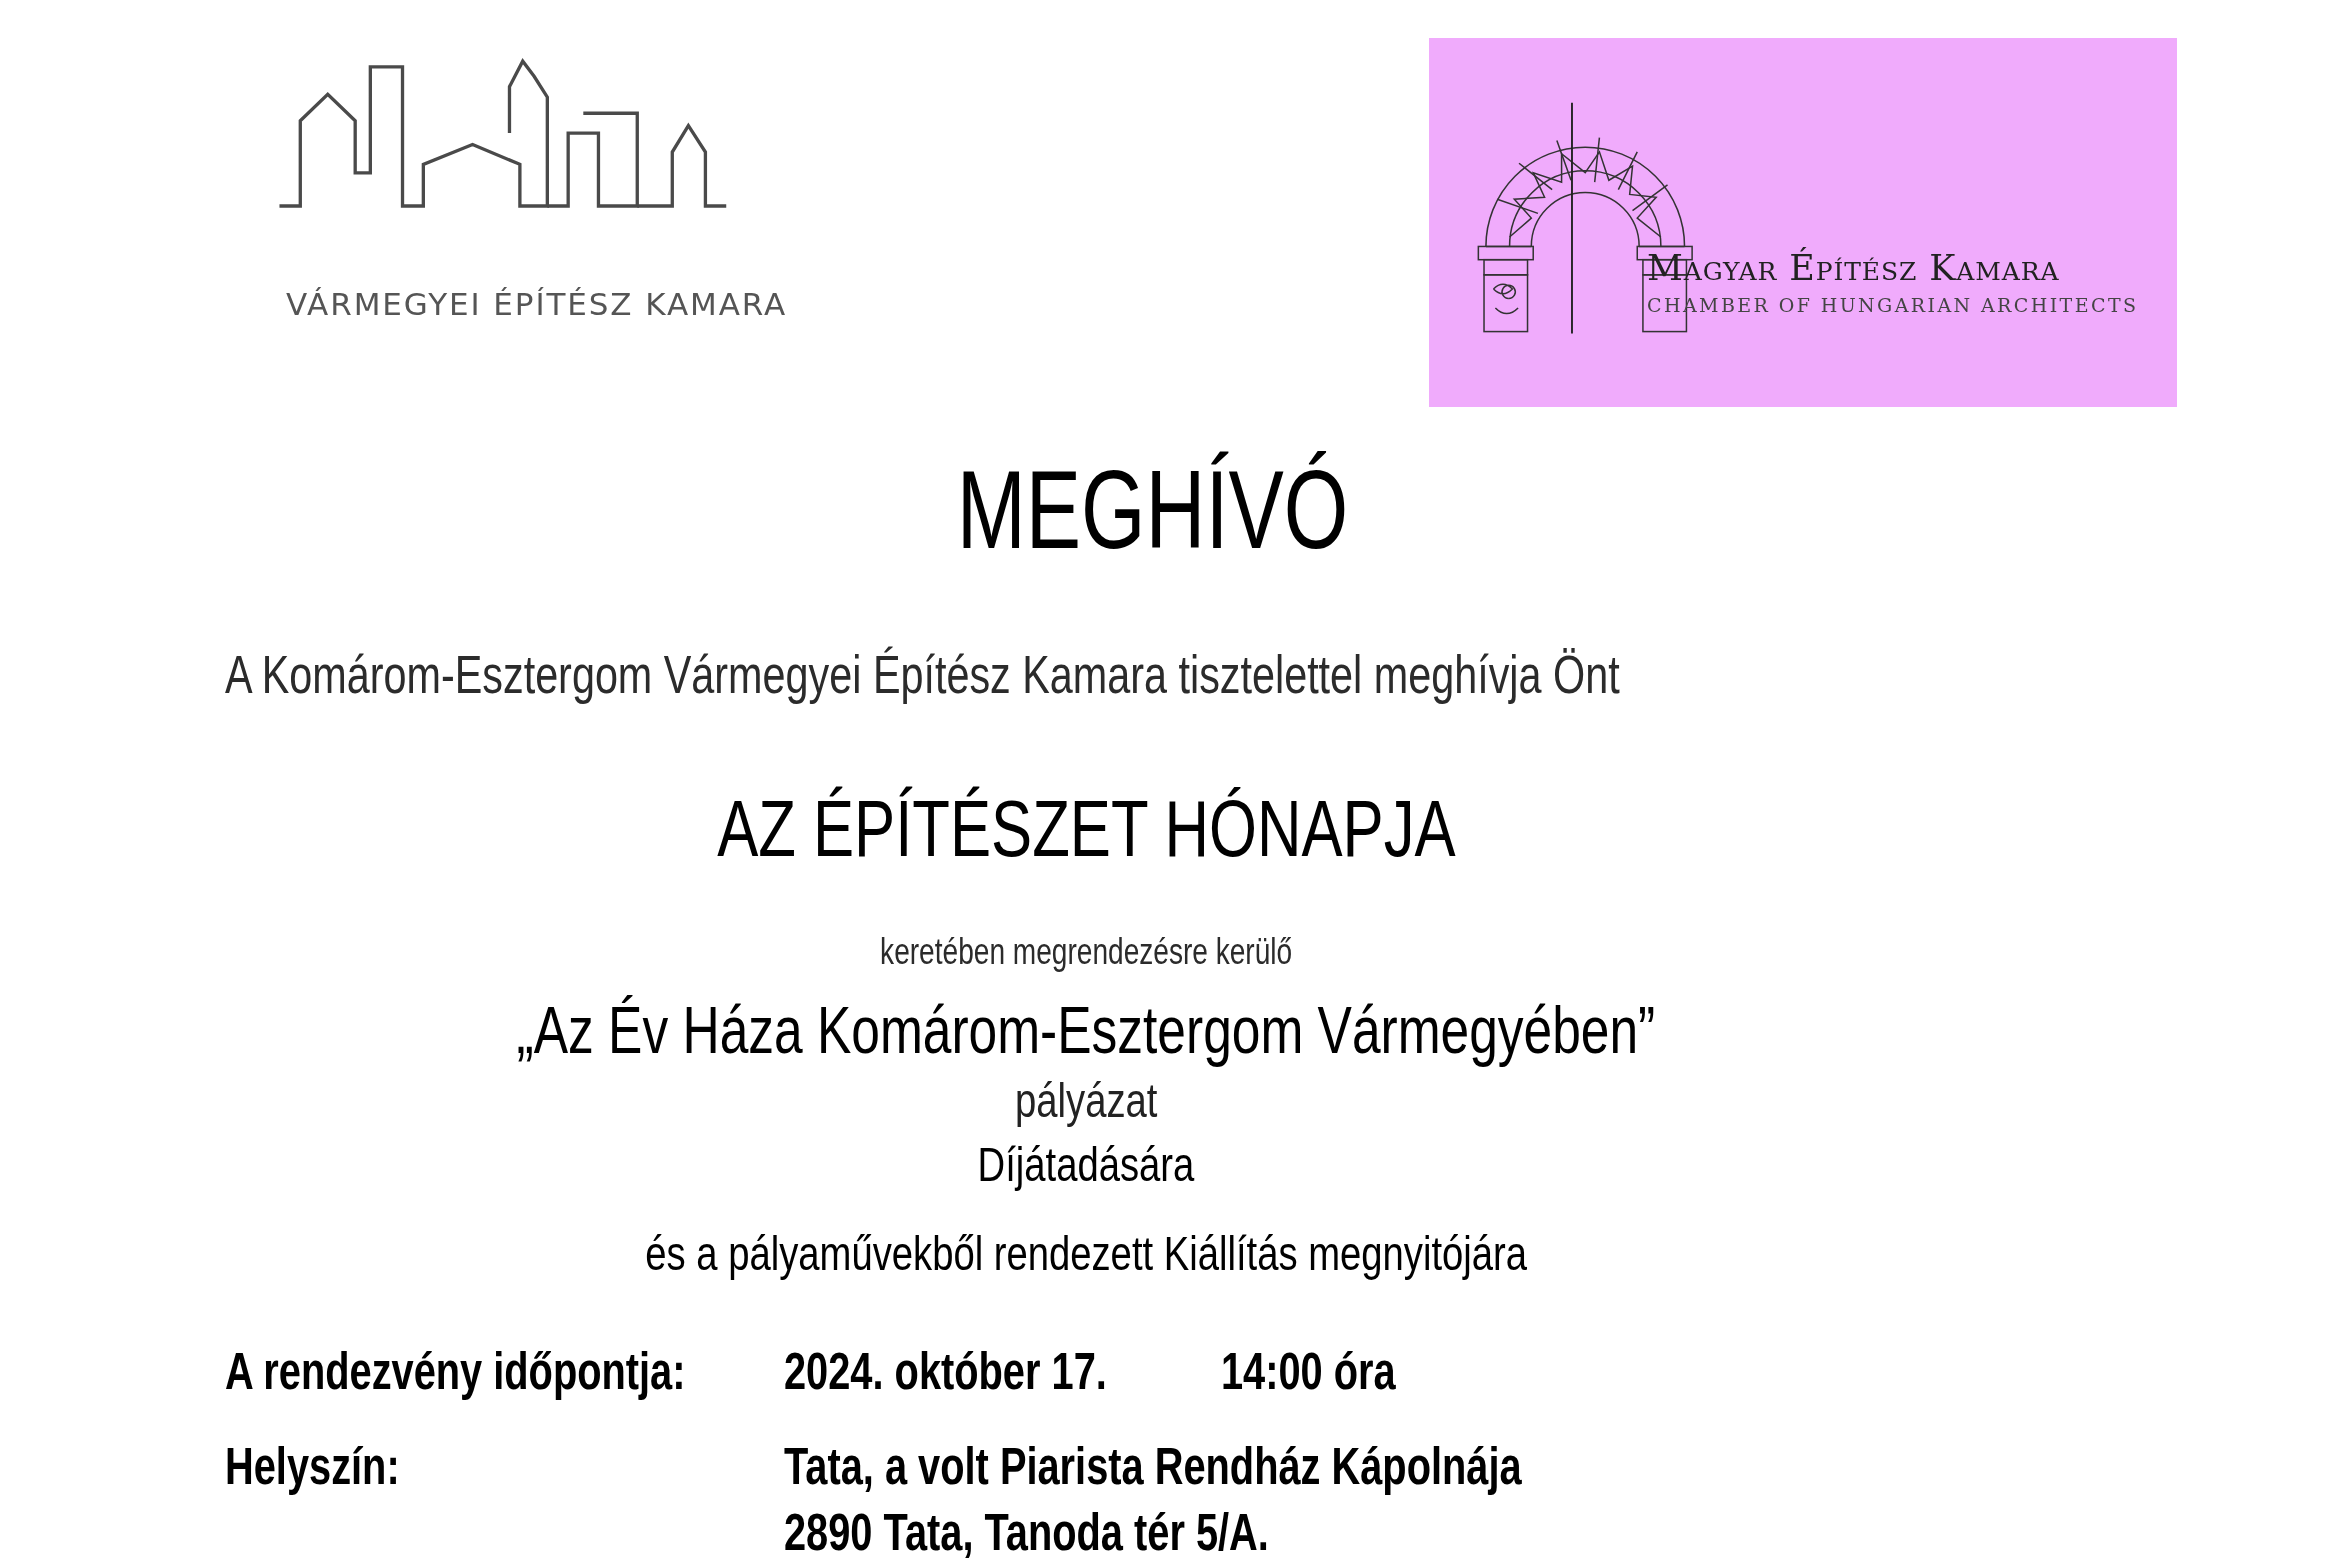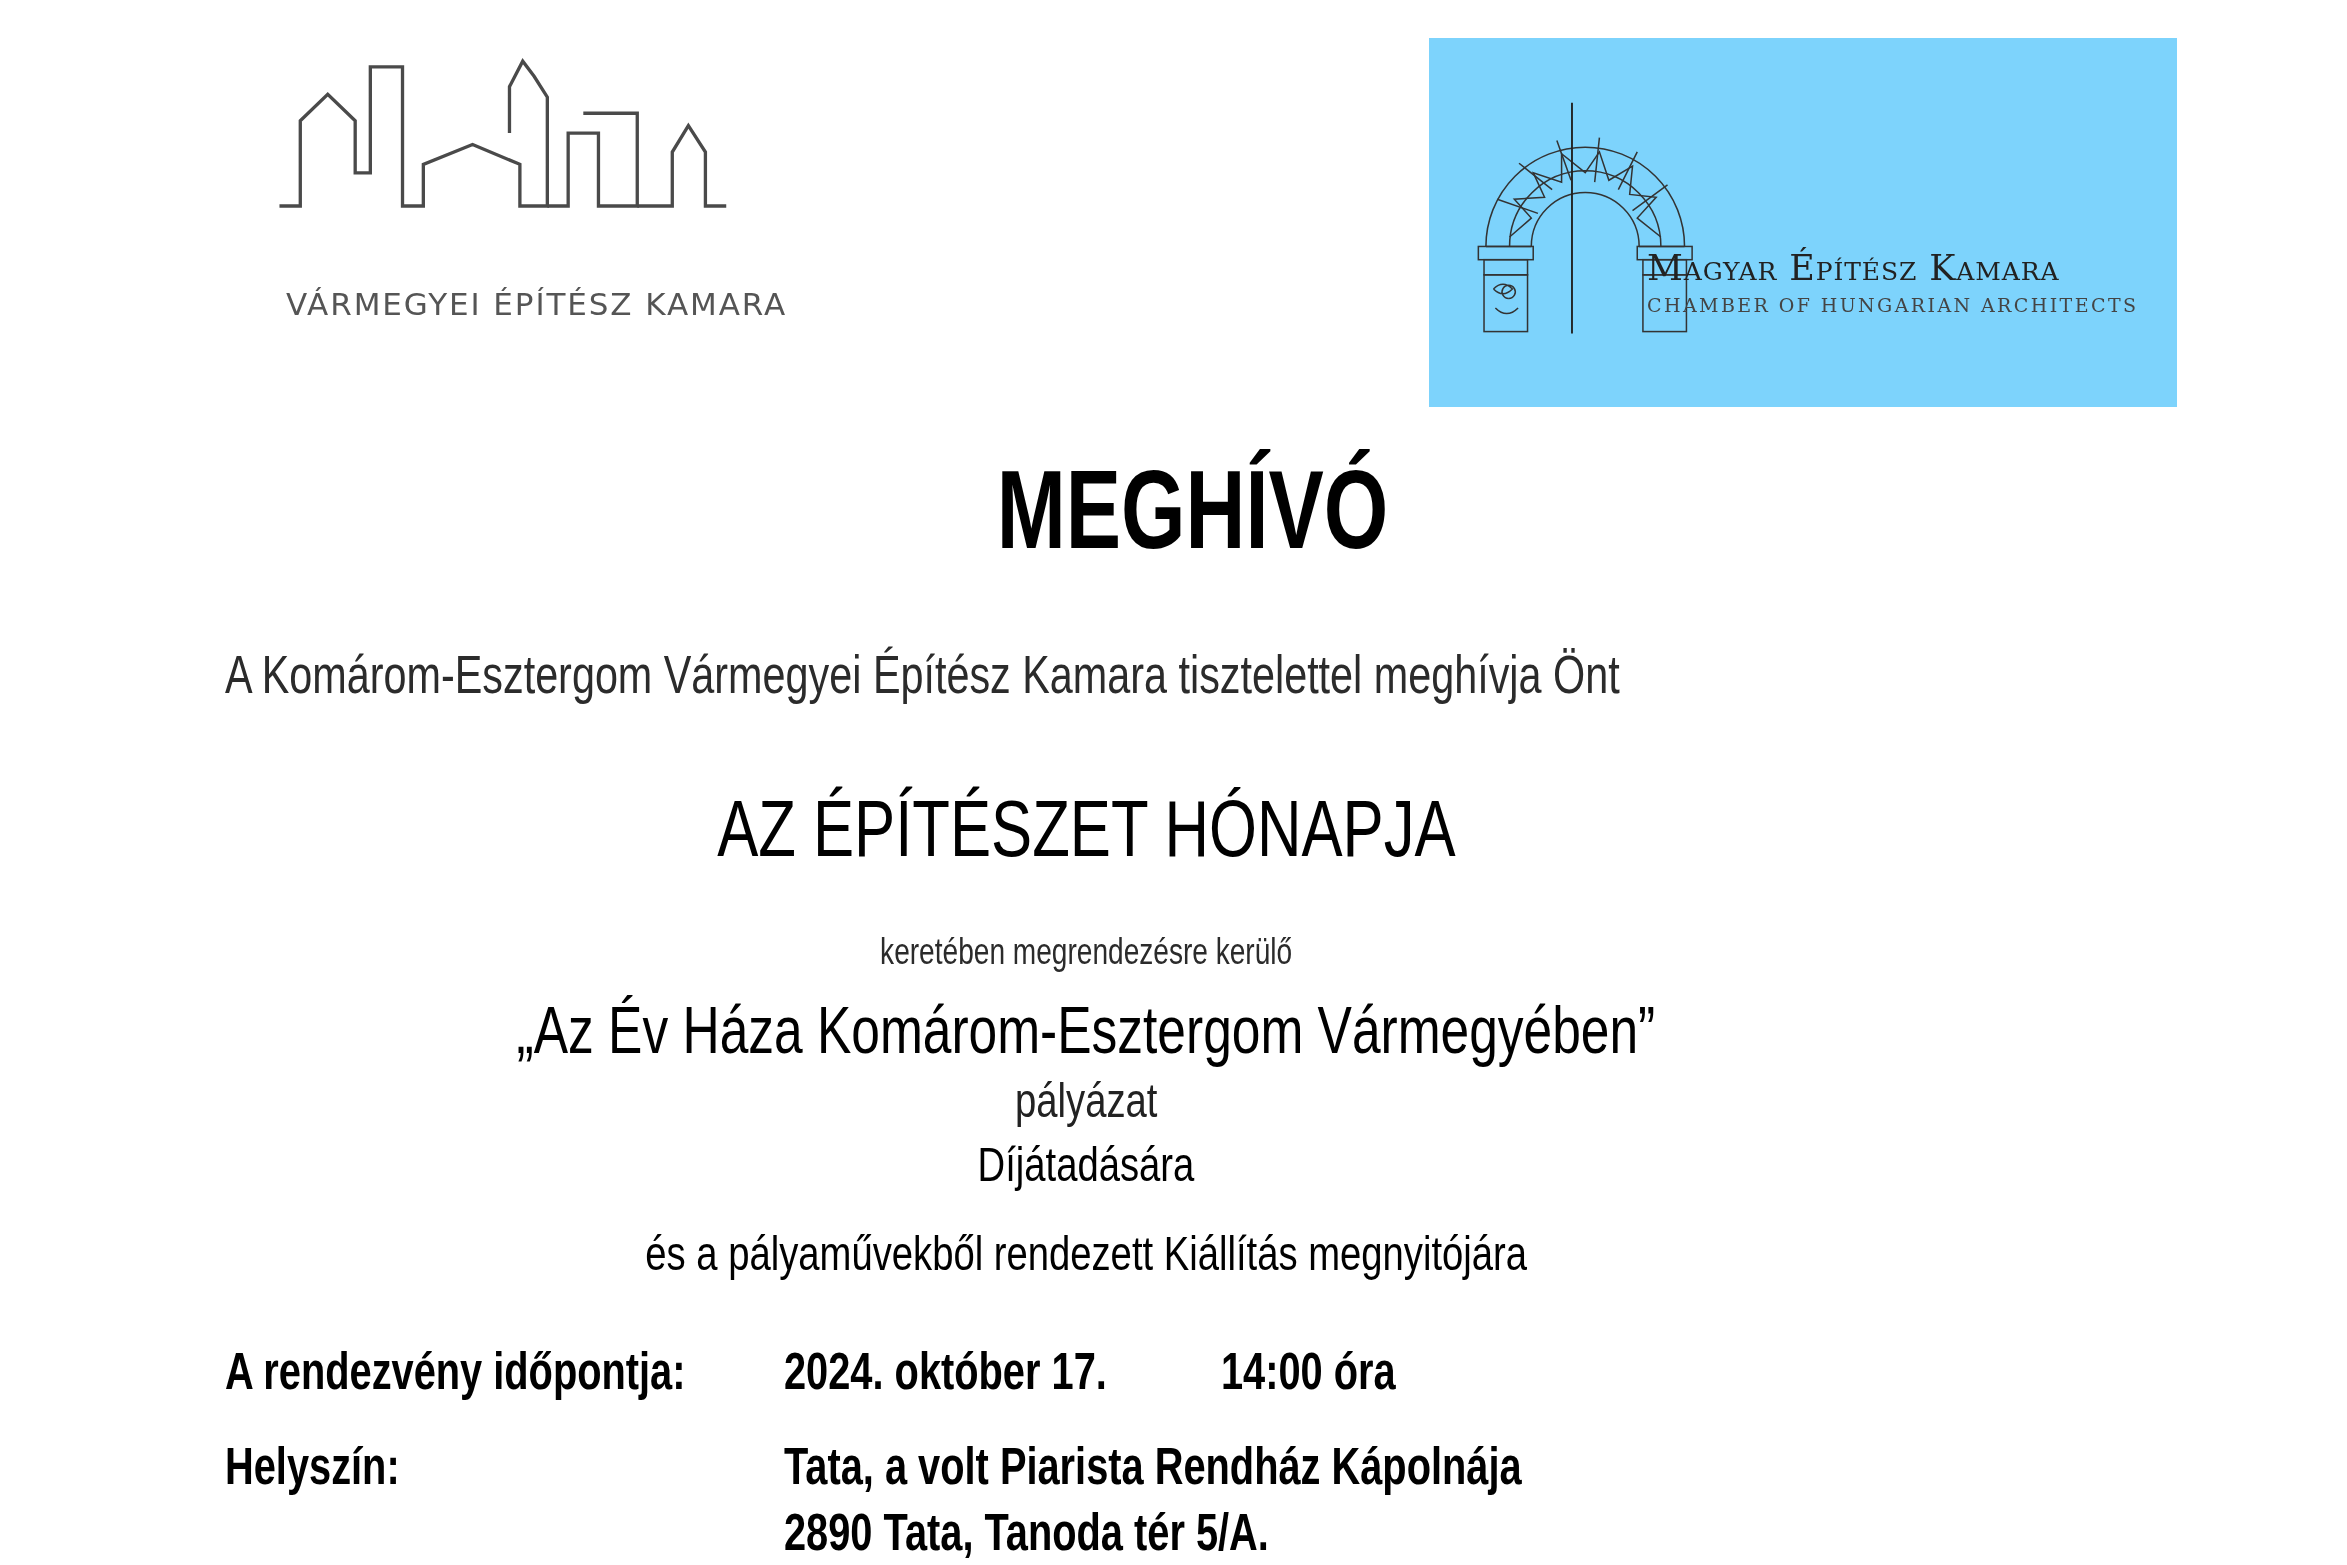--- a/index.html
+++ b/index.html
@@ -8,26 +8,26 @@
   .abs { position:absolute; }
 
   
   #logo-left { left:270px; top:45px; width:549px; height:284px; }
   #logo-left .t1 { position:absolute; left:0; top:180px; font-family:"DejaVu Sans", sans-serif;
                    font-size:40px; color:#4a4a4a; letter-spacing:1.9px; font-weight:500; white-space:nowrap; }
   #logo-left .t2 { position:absolute; left:0; top:241px; font-family:"DejaVu Sans", sans-serif;
                    font-size:31px; color:#555; letter-spacing:1.9px; white-space:nowrap;margin-left:16px; }
 
   
-  #logo-right { left:1429px; top:38px; width:748px; height:369px; background:#7dd3fc; }
+  #logo-right { left:1429px; top:38px; width:748px; height:369px; background:#f0abfc; }
   #logo-right .t1 { position:absolute; left:218px; top:210px; font-family:"DejaVu Serif", serif;
                     font-size:35px; color:#222; letter-spacing:0.9px; white-space:nowrap; font-variant:small-caps; }
   #logo-right .t2 { position:absolute; left:218px; top:256px; font-family:"DejaVu Serif", serif;
                     font-size:19px; color:#444; letter-spacing:2.4px; white-space:nowrap; }
-  #meghivo { left:0; width:2304px; top:445px; text-align:center; font-size:112px; font-weight:bold;margin-left:40px; }
+  #meghivo { left:0; width:2304px; top:445px; text-align:center; font-size:112px; font-weight:normal; }
   #meghivo span { display:inline-block; transform:scaleX(0.74); }
 
   .line { position:absolute; white-space:nowrap; font-weight:normal; }
   .sx { display:inline-block; transform:scaleX(0.78); transform-origin:left center; }
   .center { left:0; width:2172px; text-align:center;margin-top:31px; }
   .center .sx { transform-origin:center center; }
 
   #intro { left:225px; top:644px; font-size:53px; color:#2b2b2b; }
   #honapja { top:752px; font-size:79px; }
   #keret { top:900px; font-size:36px; color:#2b2b2b; }

